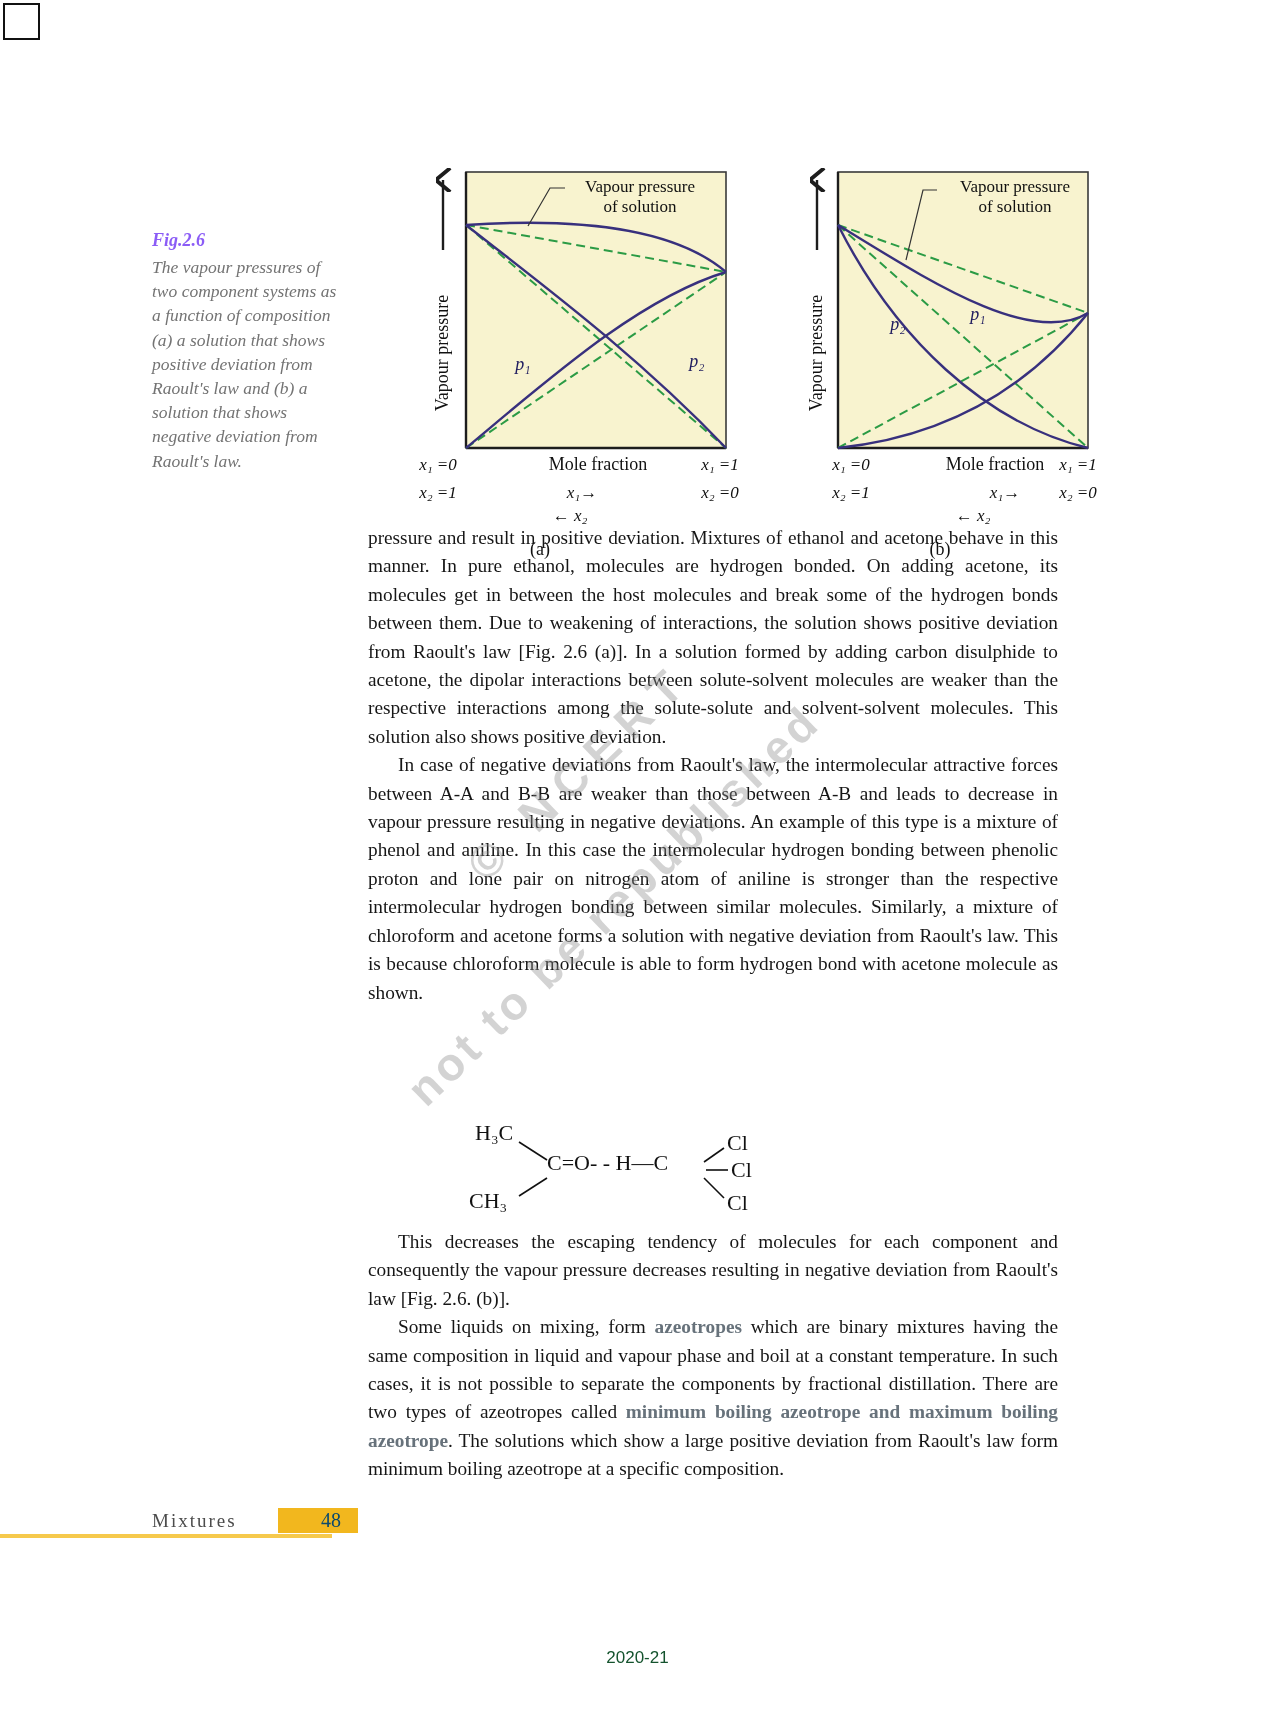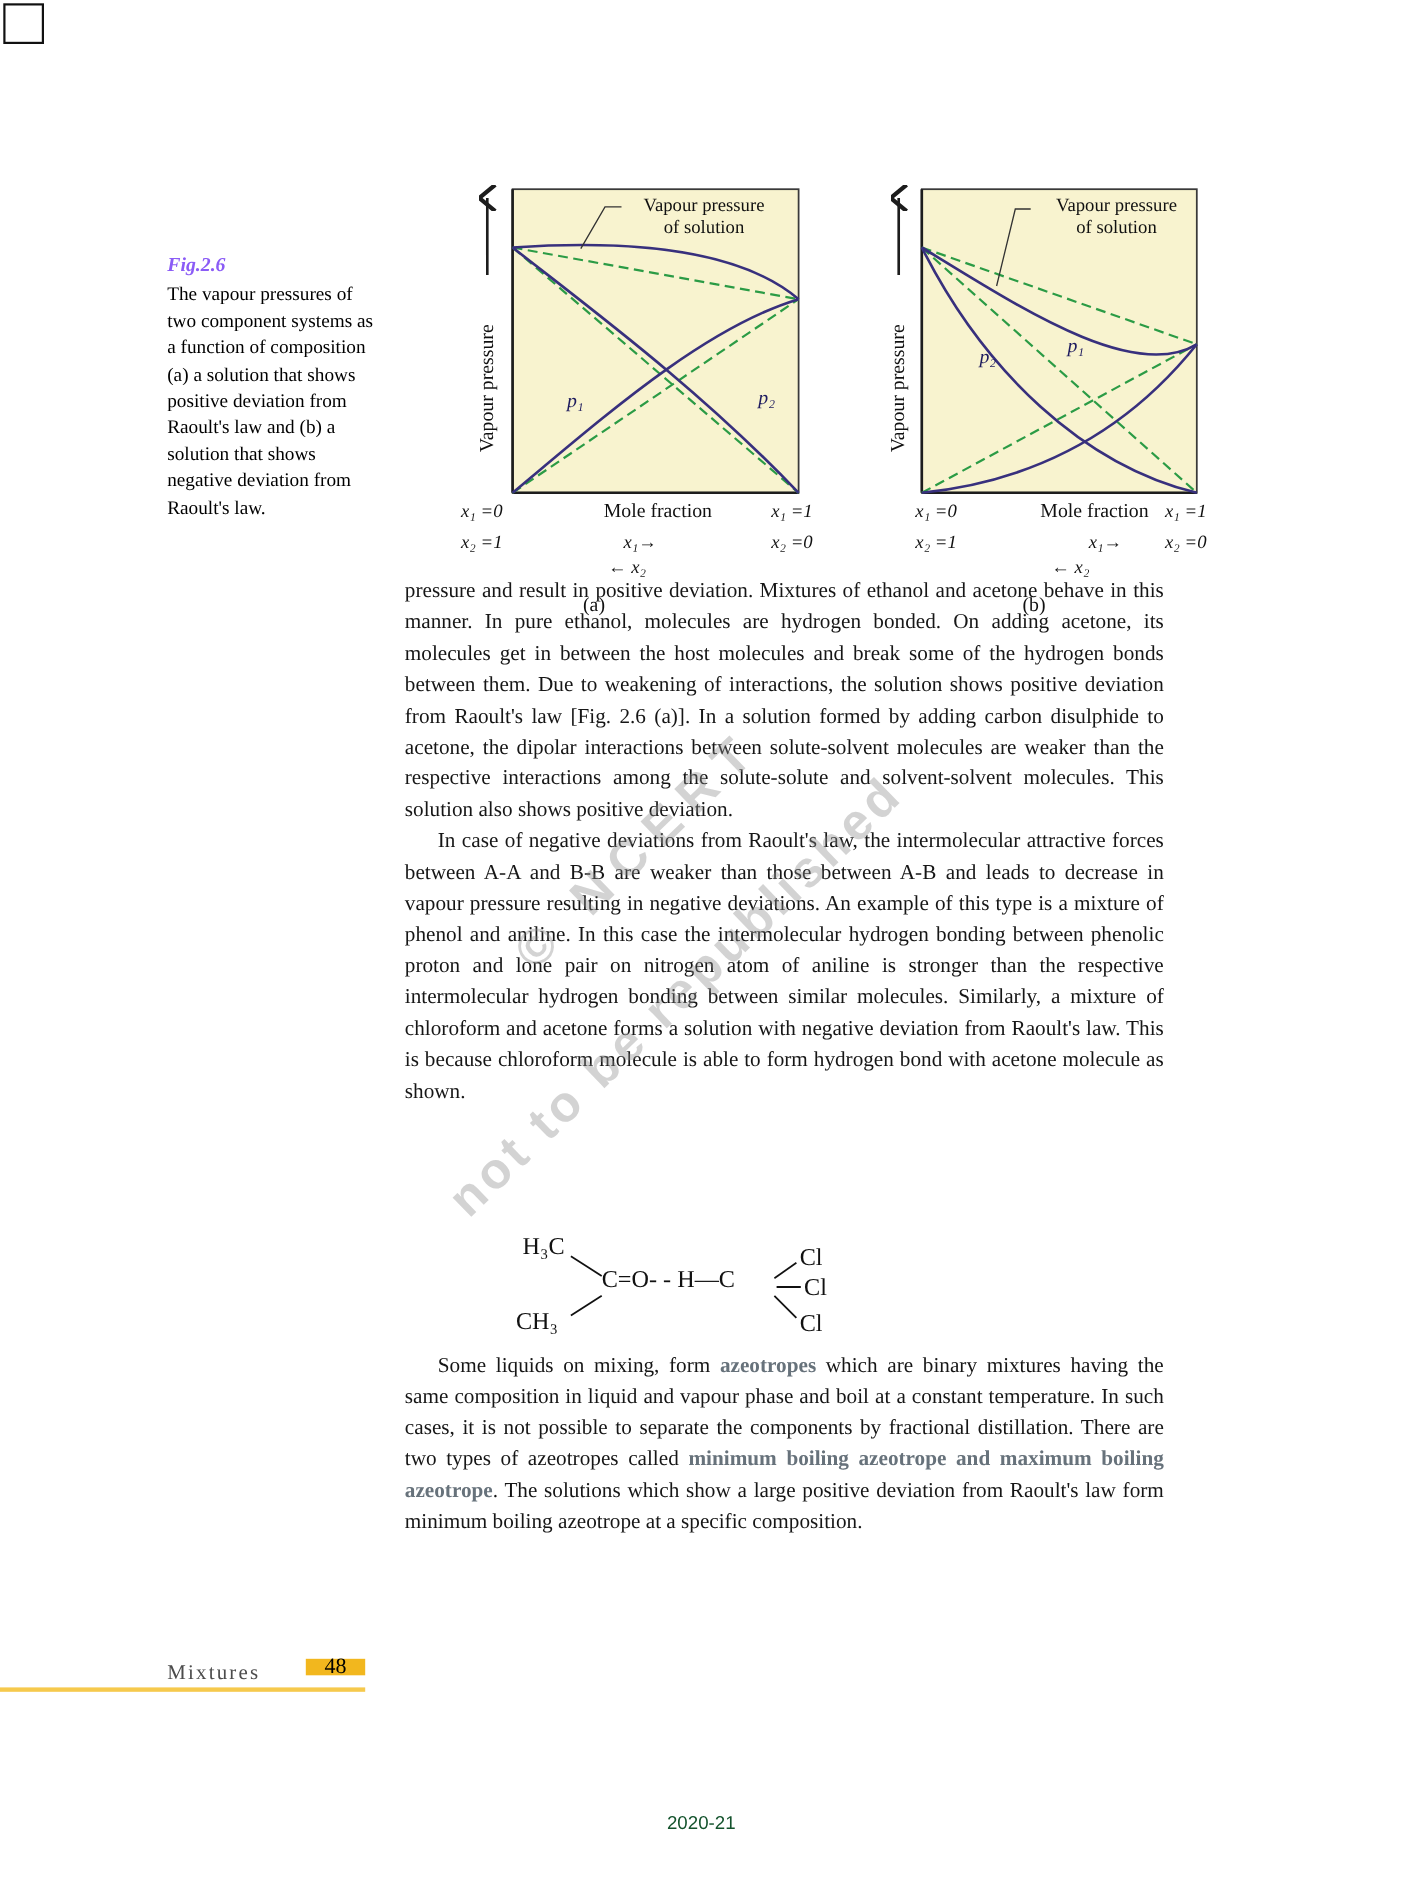--- a/index.html
+++ b/index.html
@@ -3,21 +3,21 @@
 <meta charset="utf-8">
 <style>
   html,body{margin:0;padding:0;background:#ffffff;}
   .page{position:relative;width:1275px;height:1709px;background:#ffffff;overflow:hidden;
         font-family:"Liberation Serif", serif;color:#151515;}
   .corner-square{position:absolute;left:3px;top:3px;width:33px;height:33px;border:2px solid #111;background:#fff;}
 
   
   .fig-caption{position:absolute;left:152px;top:230px;width:196px;}
   .fig-caption-title{font-style:italic;font-weight:bold;font-size:18px;color:#8b5cf6;margin-bottom:4px;}
-  .fig-caption-text{font-size:17.5px;line-height:24.2px;color:#000000;}
+  .fig-caption-text{font-style:italic;font-size:17.5px;line-height:24.2px;color:#737373;}
 
   
   svg.chart{position:absolute;}
   .plot-bg{fill:#f8f3cf;stroke:#3a3a3a;stroke-width:1.6;}
   .axis-heavy{stroke:#1d1d1d;stroke-width:2.4;}
   .curve-solid{fill:none;stroke:#38307d;stroke-width:2.4;}
   .curve-dashed{fill:none;stroke:#2b9b45;stroke-width:2;stroke-dasharray:9 5;}
   .ptr{fill:none;stroke:#333;stroke-width:1.2;}
   .ann{font-family:"Liberation Serif",serif;font-size:17px;fill:#111;text-anchor:middle;}
   .axlab{font-family:"Liberation Serif",serif;font-style:italic;font-size:17px;fill:#111;text-anchor:middle;}
@@ -42,22 +42,22 @@
   .watermark{position:absolute;left:0;top:0;width:100%;height:100%;pointer-events:none;}
   .wm-line{position:absolute;white-space:nowrap;font-family:"Liberation Sans",sans-serif;
            font-size:46px;font-weight:600;color:rgba(140,140,140,0.38);
            transform-origin:0 50%;transform:rotate(-44deg);}
   .wm-1{left:475px;top:845px;letter-spacing:12px;}
   .wm-2{left:415px;top:1070px;letter-spacing:4px;}
 
   
   .footer-rule{position:absolute;left:0;top:1534px;width:332px;height:4px;background:#f6c94c;}
   .footer-book{position:absolute;left:152px;top:1510px;font-size:19px;letter-spacing:2px;color:#4c4c4c;}
-  .page-badge{position:absolute;left:278px;top:1508px;width:54px;height:15px;background:#f2b71e;
-              display:flex;align-items:center;justify-content:center;font-size:20px;color:#000000;}
+  .page-badge{position:absolute;left:278px;top:1508px;width:54px;height:25px;background:#f2b71e;
+              display:flex;align-items:center;justify-content:center;font-size:20px;color:#0c4a6e;padding-left:26px;}
   .year{position:absolute;left:0;top:1648px;width:1275px;text-align:center;
         font-family:"Liberation Sans",sans-serif;font-size:17px;color:#14532d;}
 </style>
 </head>
 <body>
 
 <div class="page">
 
   <div class="corner-square"></div>
 
@@ -151,20 +151,21 @@
     <text class="mol-text" x="122" y="52">C=O- - H—C</text>
     <line class="mol-bond" x1="279" y1="44" x2="299" y2="30"></line>
     <line class="mol-bond" x1="281" y1="52" x2="303" y2="52"></line>
     <line class="mol-bond" x1="279" y1="60" x2="299" y2="80"></line>
     <text class="mol-text" x="302" y="32">Cl</text>
     <text class="mol-text" x="306" y="59">Cl</text>
     <text class="mol-text" x="302" y="92">Cl</text>
   </svg>
 
   <div class="body-block" style="top:1228px;">
+    <p class="indent">This decreases the escaping tendency of molecules for each component and consequently the vapour pressure decreases resulting in negative deviation from Raoult's law [Fig. 2.6. (b)].</p>
     <p class="indent">
       <span>Some liquids on mixing, form </span><span class="term">azeotropes</span><span> which are binary mixtures having the same composition in liquid and vapour phase and boil at a constant temperature. In such cases, it is not possible to separate the components by fractional distillation. There are two types of azeotropes called </span><span class="term">minimum boiling azeotrope and maximum boiling azeotrope</span><span>. The solutions which show a large positive deviation from Raoult's law form minimum boiling azeotrope at a specific composition.</span>
     </p>
   </div>
 
   <div class="watermark">
     <span class="wm-line wm-1">© NCERT</span>
     <span class="wm-line wm-2">not to be republished</span>
   </div>
 

